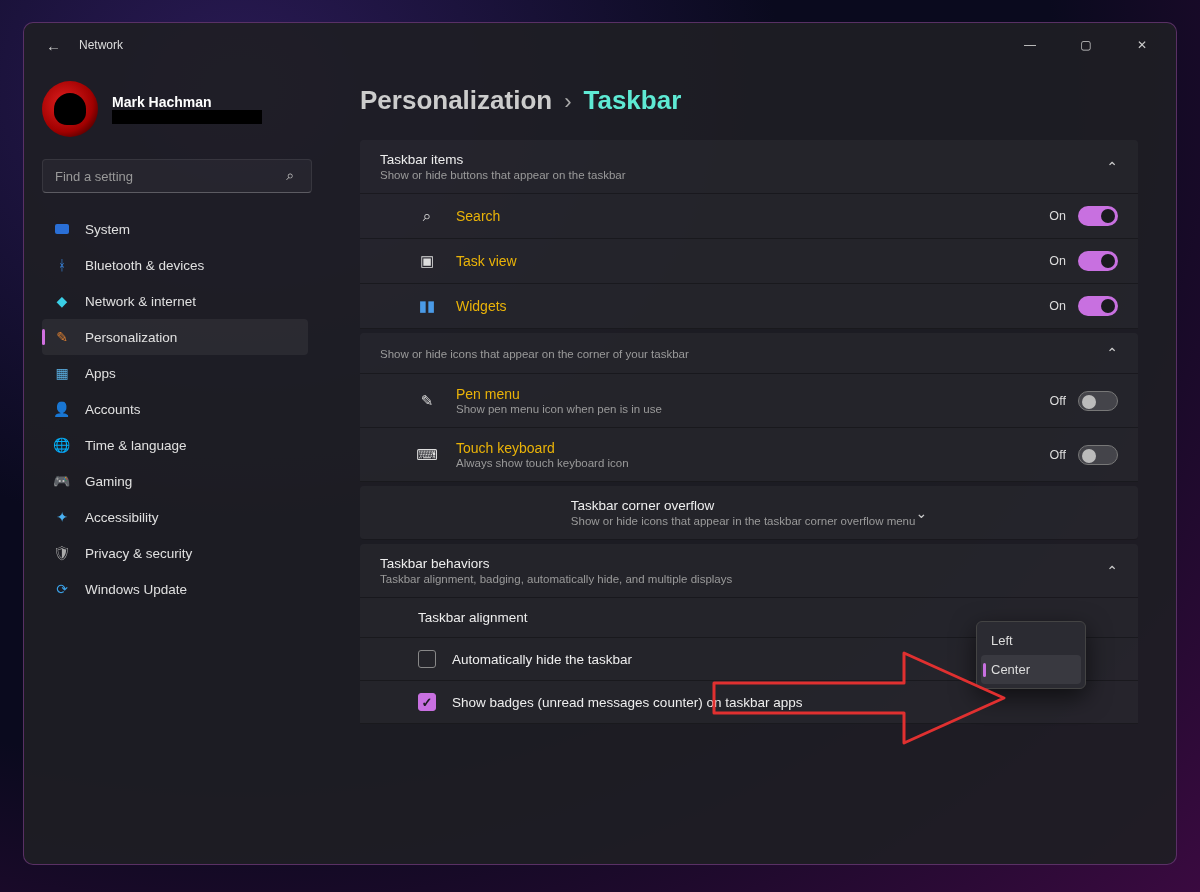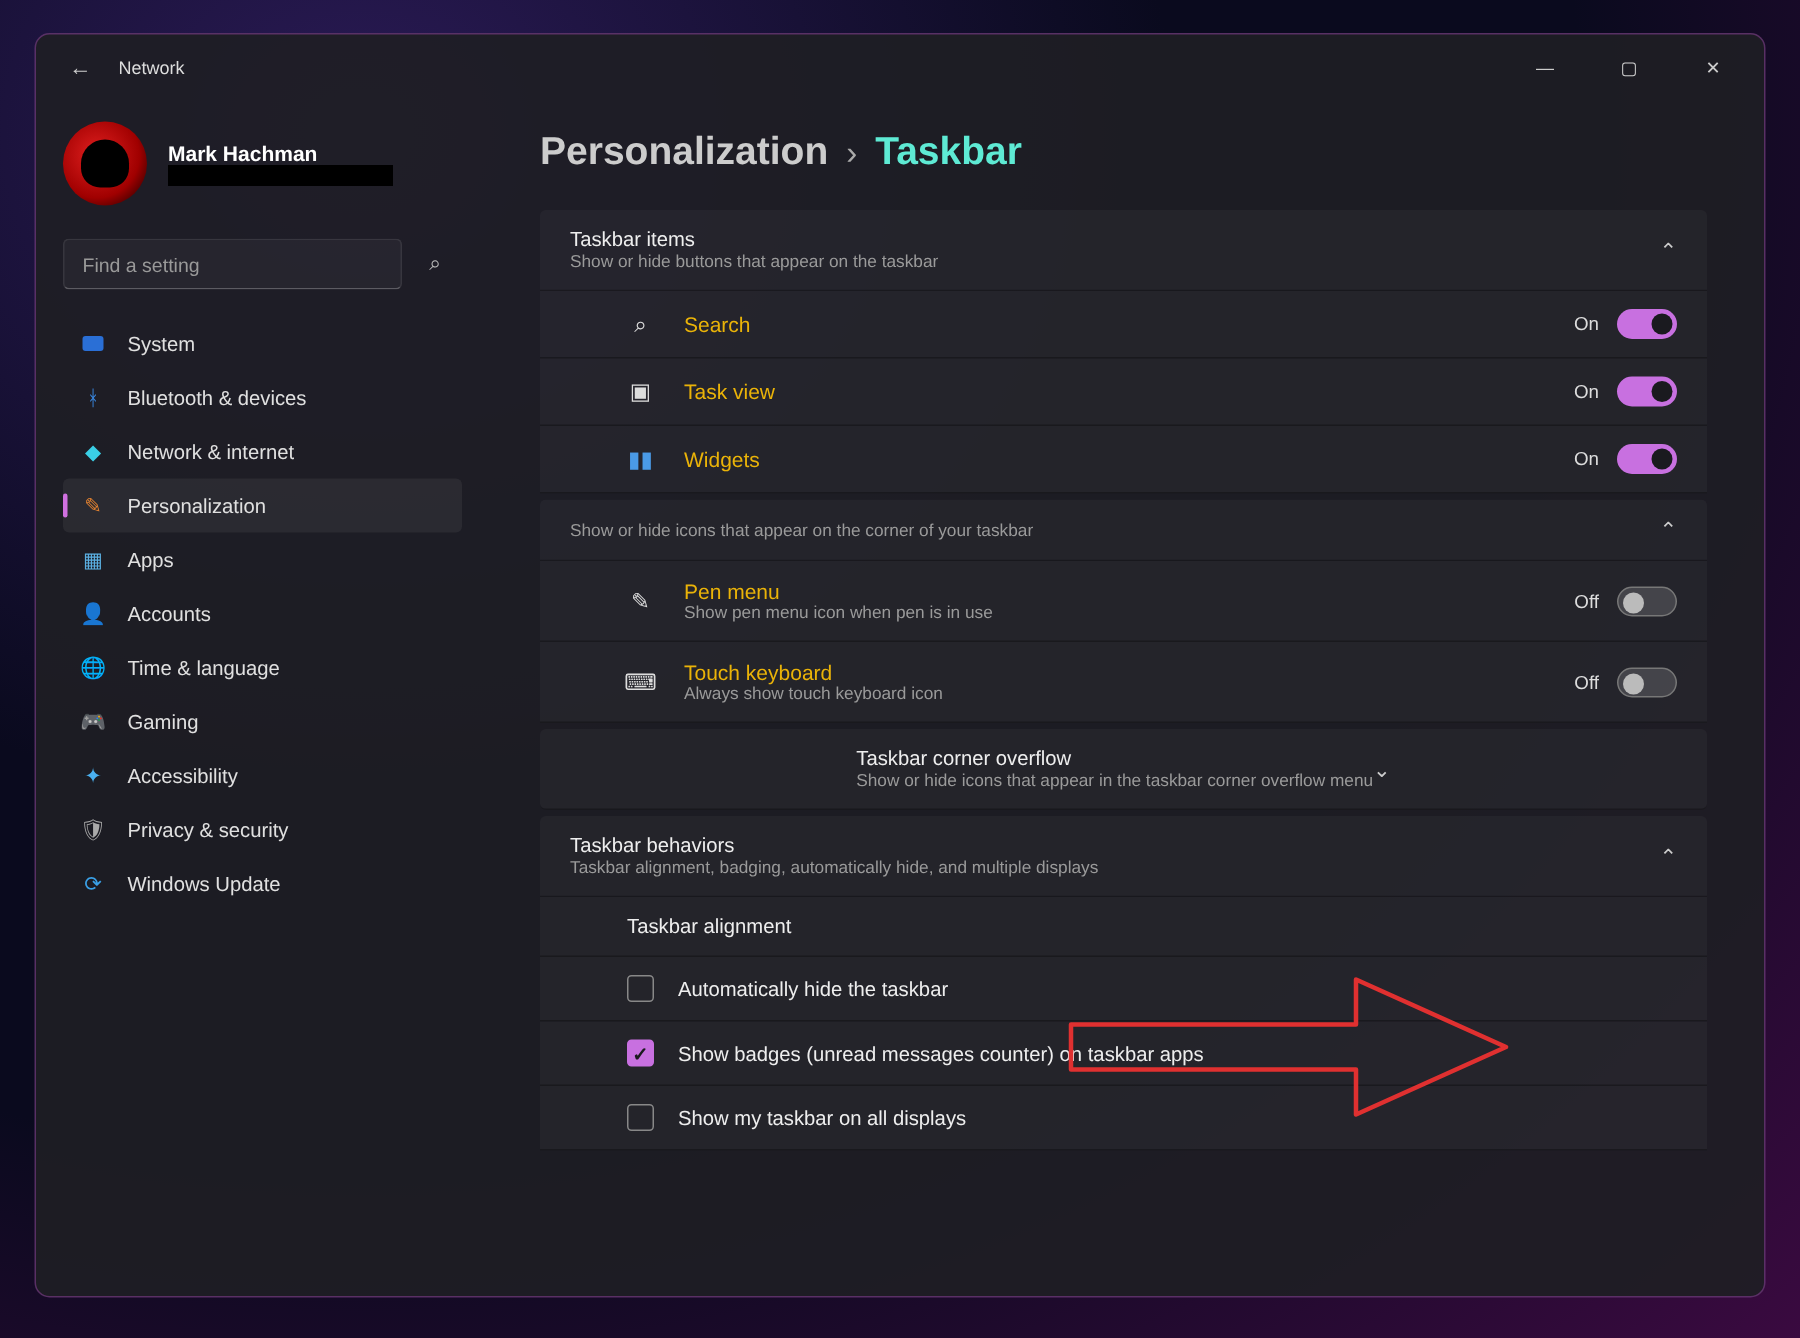--- a/index.html
+++ b/index.html
@@ -27,21 +27,21 @@
   .win-btn { width: 44px; height: 30px; display:flex; align-items:center; justify-content:center; color:#ccc; font-size:12px; cursor:pointer; }
   .body-grid { display: flex; height: calc(100% - 44px); }
   .sidebar { width: 296px; padding: 14px 12px 0 18px; }
   .profile { display:flex; align-items:center; gap:14px; margin-bottom:22px; }
   .avatar { width:56px; height:56px; border-radius:50%; background: radial-gradient(circle at 40% 40%, #e02020 0%, #a00000 60%, #000 100%); position:relative; overflow:hidden; }
   .avatar::after { content:""; position:absolute; left:12px; top:12px; width:32px; height:32px; background:#000; border-radius:50% 50% 40% 40%; }
   .profile-name { font-size:14px; font-weight:600; color:#fff; }
   .profile-sub { font-size:11px; background:#000; color:#000; width:150px; height:14px; }
   .search-wrap { position:relative; margin-bottom:18px; }
   .search-input {
-    width: 226px; height: 34px; background: rgba(255,255,255,0.04);
+    width: 270px; height: 34px; background: rgba(255,255,255,0.04);
     border: 1px solid rgba(255,255,255,0.08); border-bottom: 1px solid rgba(255,255,255,0.25);
     border-radius: 4px; color:#ddd; font-size:13px; padding: 0 34px 0 12px;
   }
   .search-input::placeholder { color:#999; }
   .search-icon { position:absolute; right:14px; top:8px; color:#bbb; font-size:14px; }
   .nav { list-style:none; }
   .nav-item { display:flex; align-items:center; gap:15px; height:36px; padding:0 12px; border-radius:4px; font-size:13.5px; color:#e0e0e0; cursor:pointer; position:relative; }
   .nav-item.active { background: rgba(255,255,255,0.06); }
   .nav-item.active::before { content:""; position:absolute; left:0; top:10px; width:3px; height:16px; background:#d070e0; border-radius:2px; }
   .nav-icon { width:16px; height:16px; display:flex; align-items:center; justify-content:center; font-size:14px; }
@@ -304,27 +304,25 @@
               <span class="cbox"></span>
               <span class="sub-label">Automatically hide the taskbar</span>
             </div>
         </div>
         <div class="subrow">
           <div class="sub-left">
               <span class="cbox checked">✓</span>
               <span class="sub-label">Show badges (unread messages counter) on taskbar apps</span>
             </div>
         </div>
-        <div class="subrow">
-          <div class="sub-left">
-              <span class="cbox"></span>
-              <span class="sub-label">Show my taskbar on all displays</span>
-            </div>
-        </div>
       </div>
     </main>
   </div>
 
+  <div class="dropdown-pop">
+    <div class="dd-item">Left</div>
+    <div class="dd-item selected">Center</div>
+  </div>
 
   <svg class="arrow-overlay" width="320" height="150">
     <path d="M10 60 L200 60 L200 30 L300 75 L200 120 L200 90 L10 90 Z" fill="none" stroke="#e03030" stroke-width="3" stroke-linejoin="round"></path>
   </svg>
 </div>
 
 </body></html>

